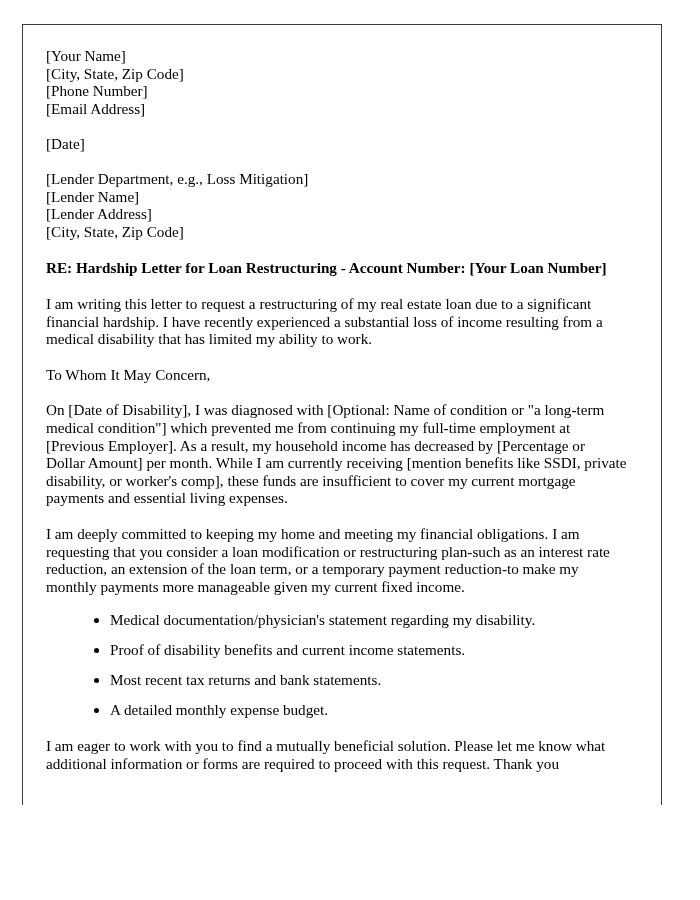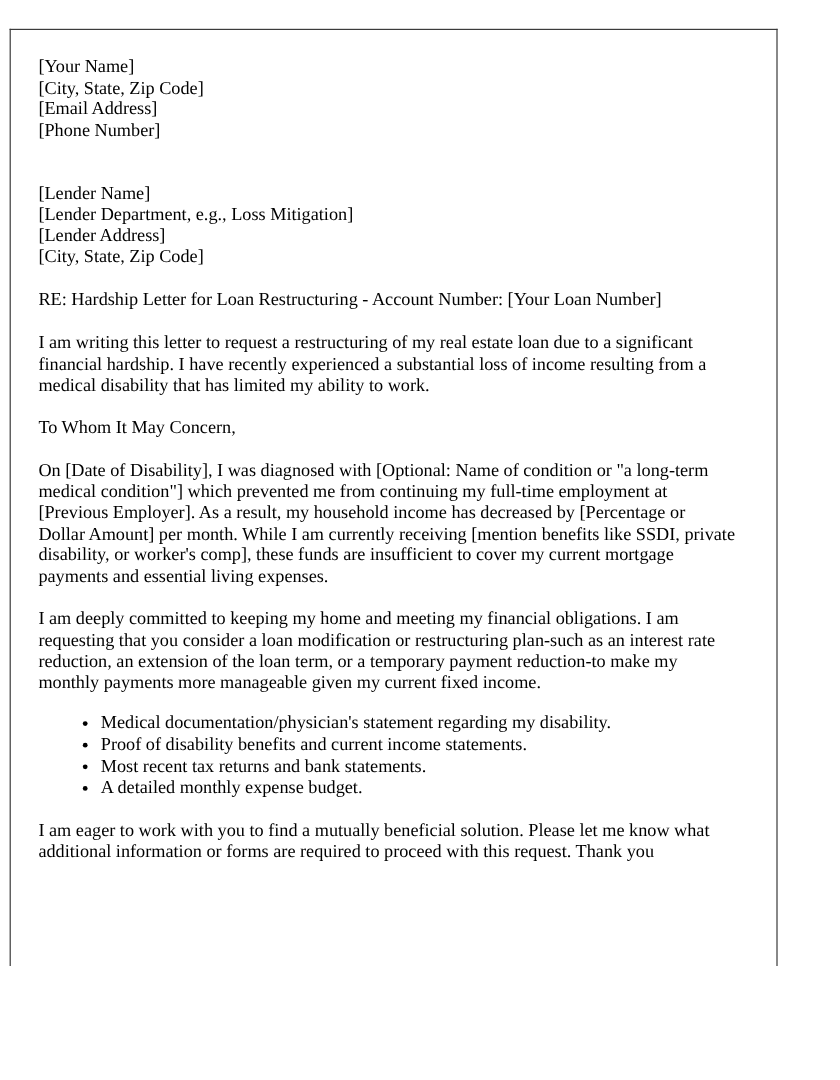--- a/index.html
+++ b/index.html
@@ -8,21 +8,21 @@
     background: #ffffff;
   }
   body {
     width: 700px;
     height: 900px;
     overflow: hidden;
     font-family: "Liberation Serif", "DejaVu Serif", serif;
   }
   .page-frame {
     position: absolute;
-    left: 8px;
+    left: 22px;
     top: 24px;
     width: 640px;
     height: 781px;
     border: 1px solid #3b3b3b;
     border-bottom: none;
     box-sizing: border-box;
     background: #ffffff;
     overflow: hidden;
   }
   .page-inner {
@@ -35,65 +35,68 @@
     color: #000000;
     text-align: left;
   }
   .addr-line {
     white-space: pre;
   }
   .block-gap {
     height: 17.6px;
   }
   .subject-line {
-    font-weight: normal;
+    font-weight: bold;
     margin-top: 19px;
     margin-bottom: 0;
     line-height: 18.5px;
   }
   p.para {
     margin: 0;
     padding: 0;
     margin-top: 18px;
   }
   ul.doc-list {
     margin: 16px 0 0 0;
     padding-left: 52px;
     list-style-type: disc;
   }
   ul.doc-list li {
     line-height: 18px;
-    margin: 0;
+    margin: 12px;
     padding: 0;
   }
   .salutation {
     margin-top: 20px;
   }
 </style>
 </head>
 <body>
 
 <div class="page-frame">
   <div class="page-inner letter-text">
 
     <div>
       <div class="addr-line">[Your Name]</div>
       <div class="addr-line">[City, State, Zip Code]</div>
+      <div class="addr-line">[Phone Number]</div>
       <div class="addr-line">[Email Address]</div>
-      <div class="addr-line">[Phone Number]</div>
     </div>
 
     <div class="block-gap"></div>
 
+    <div>
+      <div class="addr-line">[Date]</div>
+    </div>
 
     <div class="block-gap"></div>
 
     <div>
+      <div class="addr-line">[Lender Department, e.g., Loss Mitigation]</div>
       <div class="addr-line">[Lender Name]</div>
-      <div class="addr-line">[Lender Department, e.g., Loss Mitigation]</div>
       <div class="addr-line">[Lender Address]</div>
       <div class="addr-line">[City, State, Zip Code]</div>
     </div>
 
     <p class="para subject-line">RE: Hardship Letter for Loan Restructuring - Account Number: [Your Loan Number]</p>
 
     <p class="para">I am writing this letter to request a restructuring of my real estate loan due to a significant financial hardship. I have recently experienced a substantial loss of income resulting from a medical disability that has limited my ability to work.</p>
 
     <p class="para salutation">To Whom It May Concern,</p>
     <p class="para">On [Date of Disability], I was diagnosed with [Optional: Name of condition or "a long-term medical condition"] which prevented me from continuing my full-time employment at [Previous Employer]. As a result, my household income has decreased by [Percentage or Dollar Amount] per month. While I am currently receiving [mention benefits like SSDI, private disability, or worker's comp], these funds are insufficient to cover my current mortgage payments and essential living expenses.</p>

